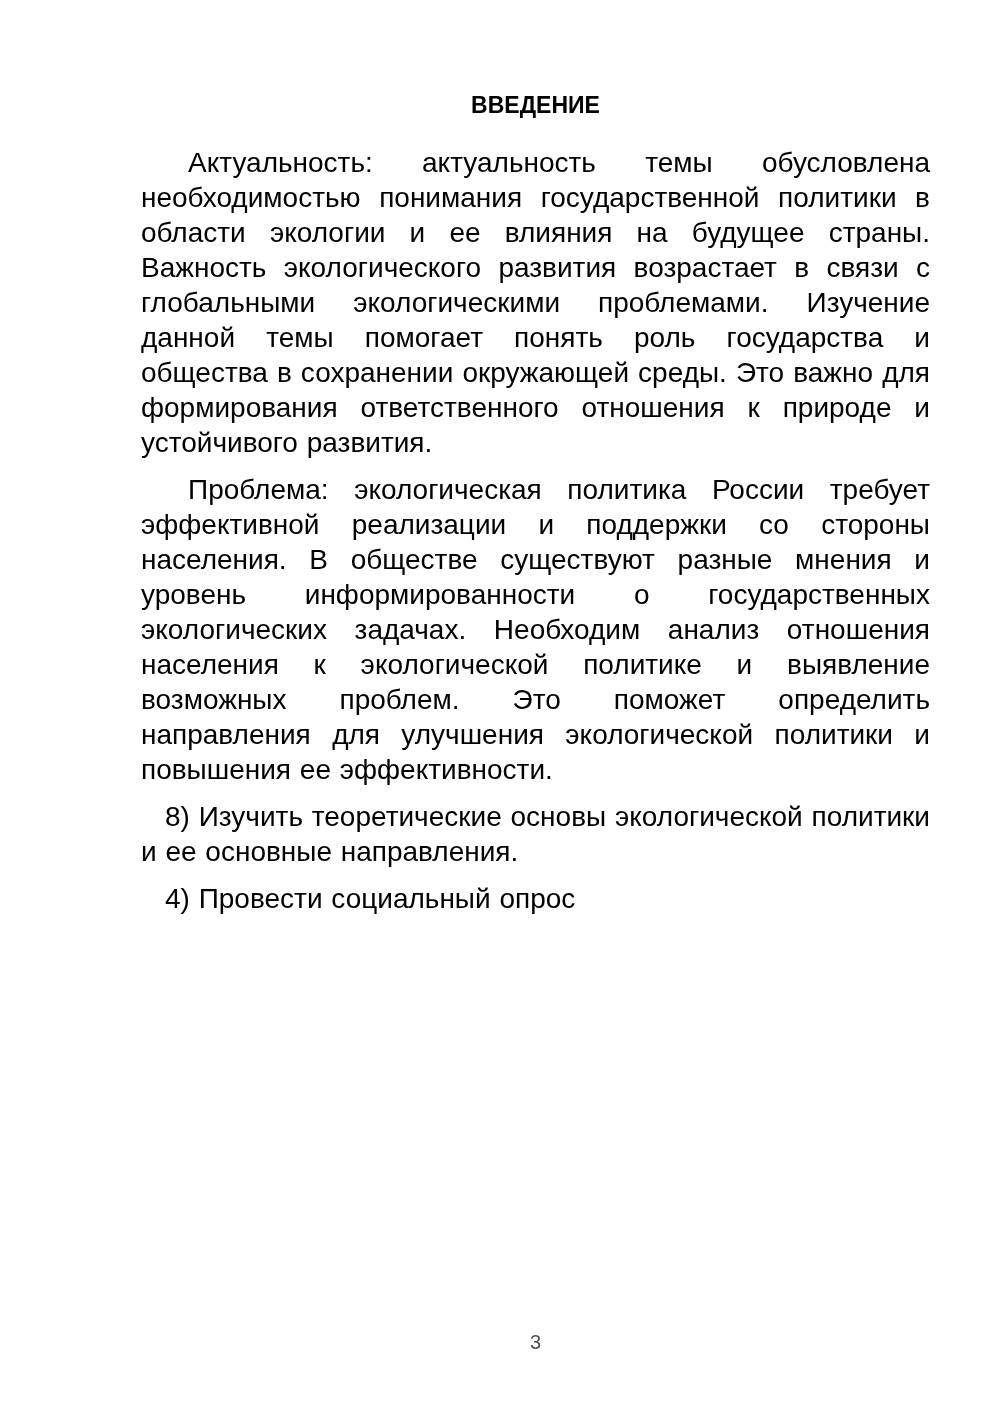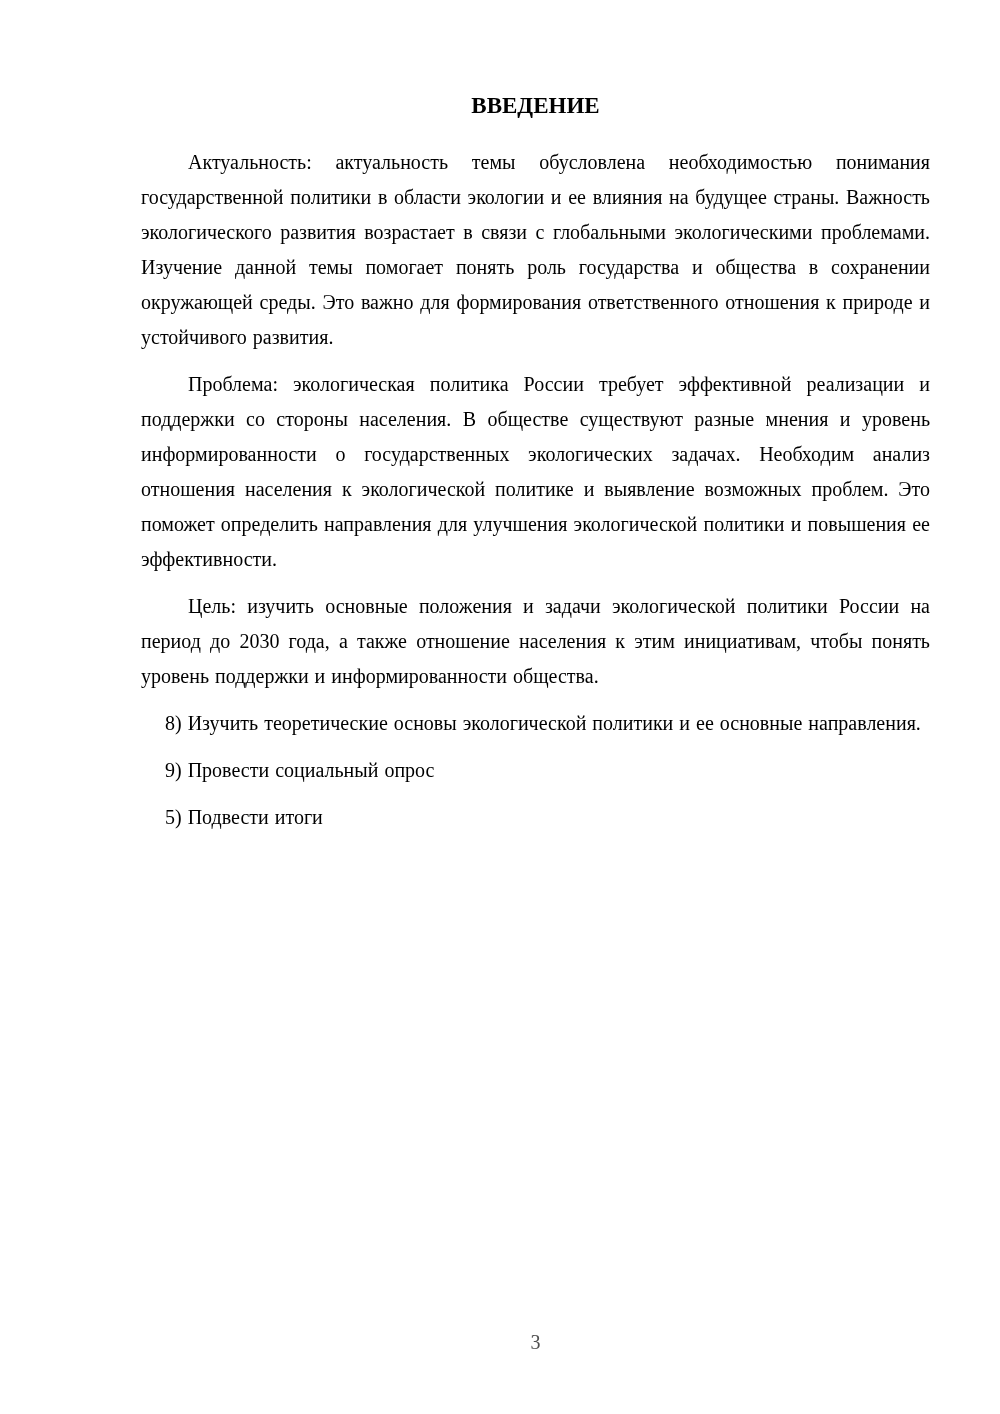--- a/index.html
+++ b/index.html
@@ -8,34 +8,34 @@
     background: #ffffff;
   }
   .page {
     position: relative;
     width: 1000px;
     height: 1414px;
     margin: 0 auto;
     background: #ffffff;
     box-sizing: border-box;
     padding: 88px 70px 0 141px;
-    font-family: Liberation Serif, serif;
+    font-family: Liberation Sans, sans-serif;
     color: #000000;
     overflow: hidden;
     border-radius: 25px;
   }
   .doc-title {
     font-size: 23px;
     line-height: 35px;
     font-weight: bold;
     text-align: center;
     margin: 0 0 22px 0;
   }
   .para {
-    font-size: 20px;
+    font-size: 28px;
     line-height: 35px;
     margin: 0 0 12px 0;
     text-align: justify;
     text-align-last: left;
     text-indent: 47px;
     word-spacing: 1px;
   }
   .para.task-item {
     text-indent: 24px;
   }
@@ -54,27 +54,25 @@
 <body>
 
 <div class="page">
 
   <h1 class="doc-title">ВВЕДЕНИЕ</h1>
 
   <p class="para">Актуальность: актуальность темы обусловлена необходимостью понимания государственной политики в области экологии и ее влияния на будущее страны. Важность экологического развития возрастает в связи с глобальными экологическими проблемами. Изучение данной темы помогает понять роль государства и общества в сохранении окружающей среды. Это важно для формирования ответственного отношения к природе и устойчивого развития.</p>
 
   <p class="para">Проблема: экологическая политика России требует эффективной реализации и поддержки со стороны населения. В обществе существуют разные мнения и уровень информированности о государственных экологических задачах. Необходим анализ отношения населения к экологической политике и выявление возможных проблем. Это поможет определить направления для улучшения экологической политики и повышения ее эффективности.</p>
 
-  <p class="para">Цель: изучить основные положения и задачи экологической политики России на период до 2030 года, а также отношение населения к этим инициативам, чтобы понять уровень поддержки и информированности общества.</p>
 
 
   <p class="para task-item">8) Изучить теоретические основы экологической политики и ее основные направления.</p>
 
 
 
-  <p class="para task-item">9) Провести социальный опрос</p>
+  <p class="para task-item">4) Провести социальный опрос</p>
 
-  <p class="para task-item">5) Подвести итоги</p>
 
 
   <div class="page-number">3</div>
 
 </div>
 
 </body></html>

